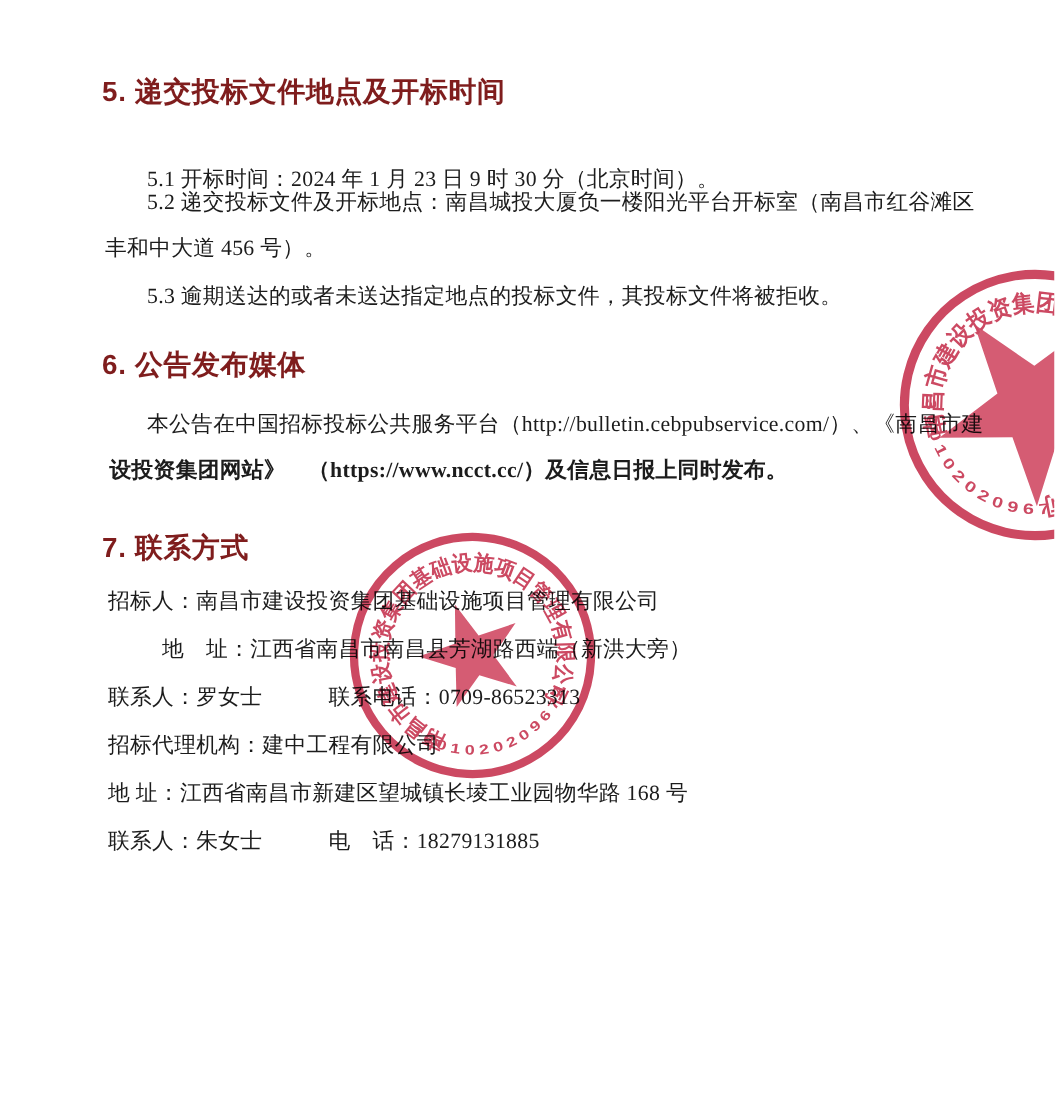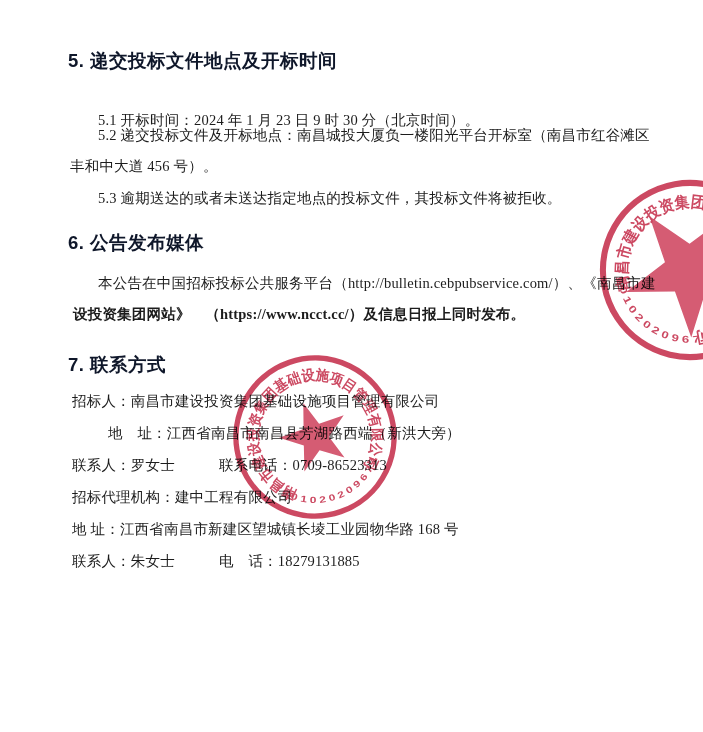--- a/index.html
+++ b/index.html
@@ -19,21 +19,21 @@
     font-size: 14.5px;
     line-height: 20px;
     letter-spacing: 0.2px;
   }
   .heading {
     position: absolute;
     white-space: pre;
     font-family: "Liberation Sans", "DejaVu Sans", sans-serif;
     font-weight: bold;
     font-size: 18.5px;
-    color: #0f172a;
+    color: #7f1d1d;
     letter-spacing: 0.5px;
   }
   .stamp {
     position: absolute;
     mix-blend-mode: multiply;
     opacity: 0.88;
   }
   .stamp text {
     font-family: "Liberation Sans", "DejaVu Sans", sans-serif;
     font-weight: bold;

